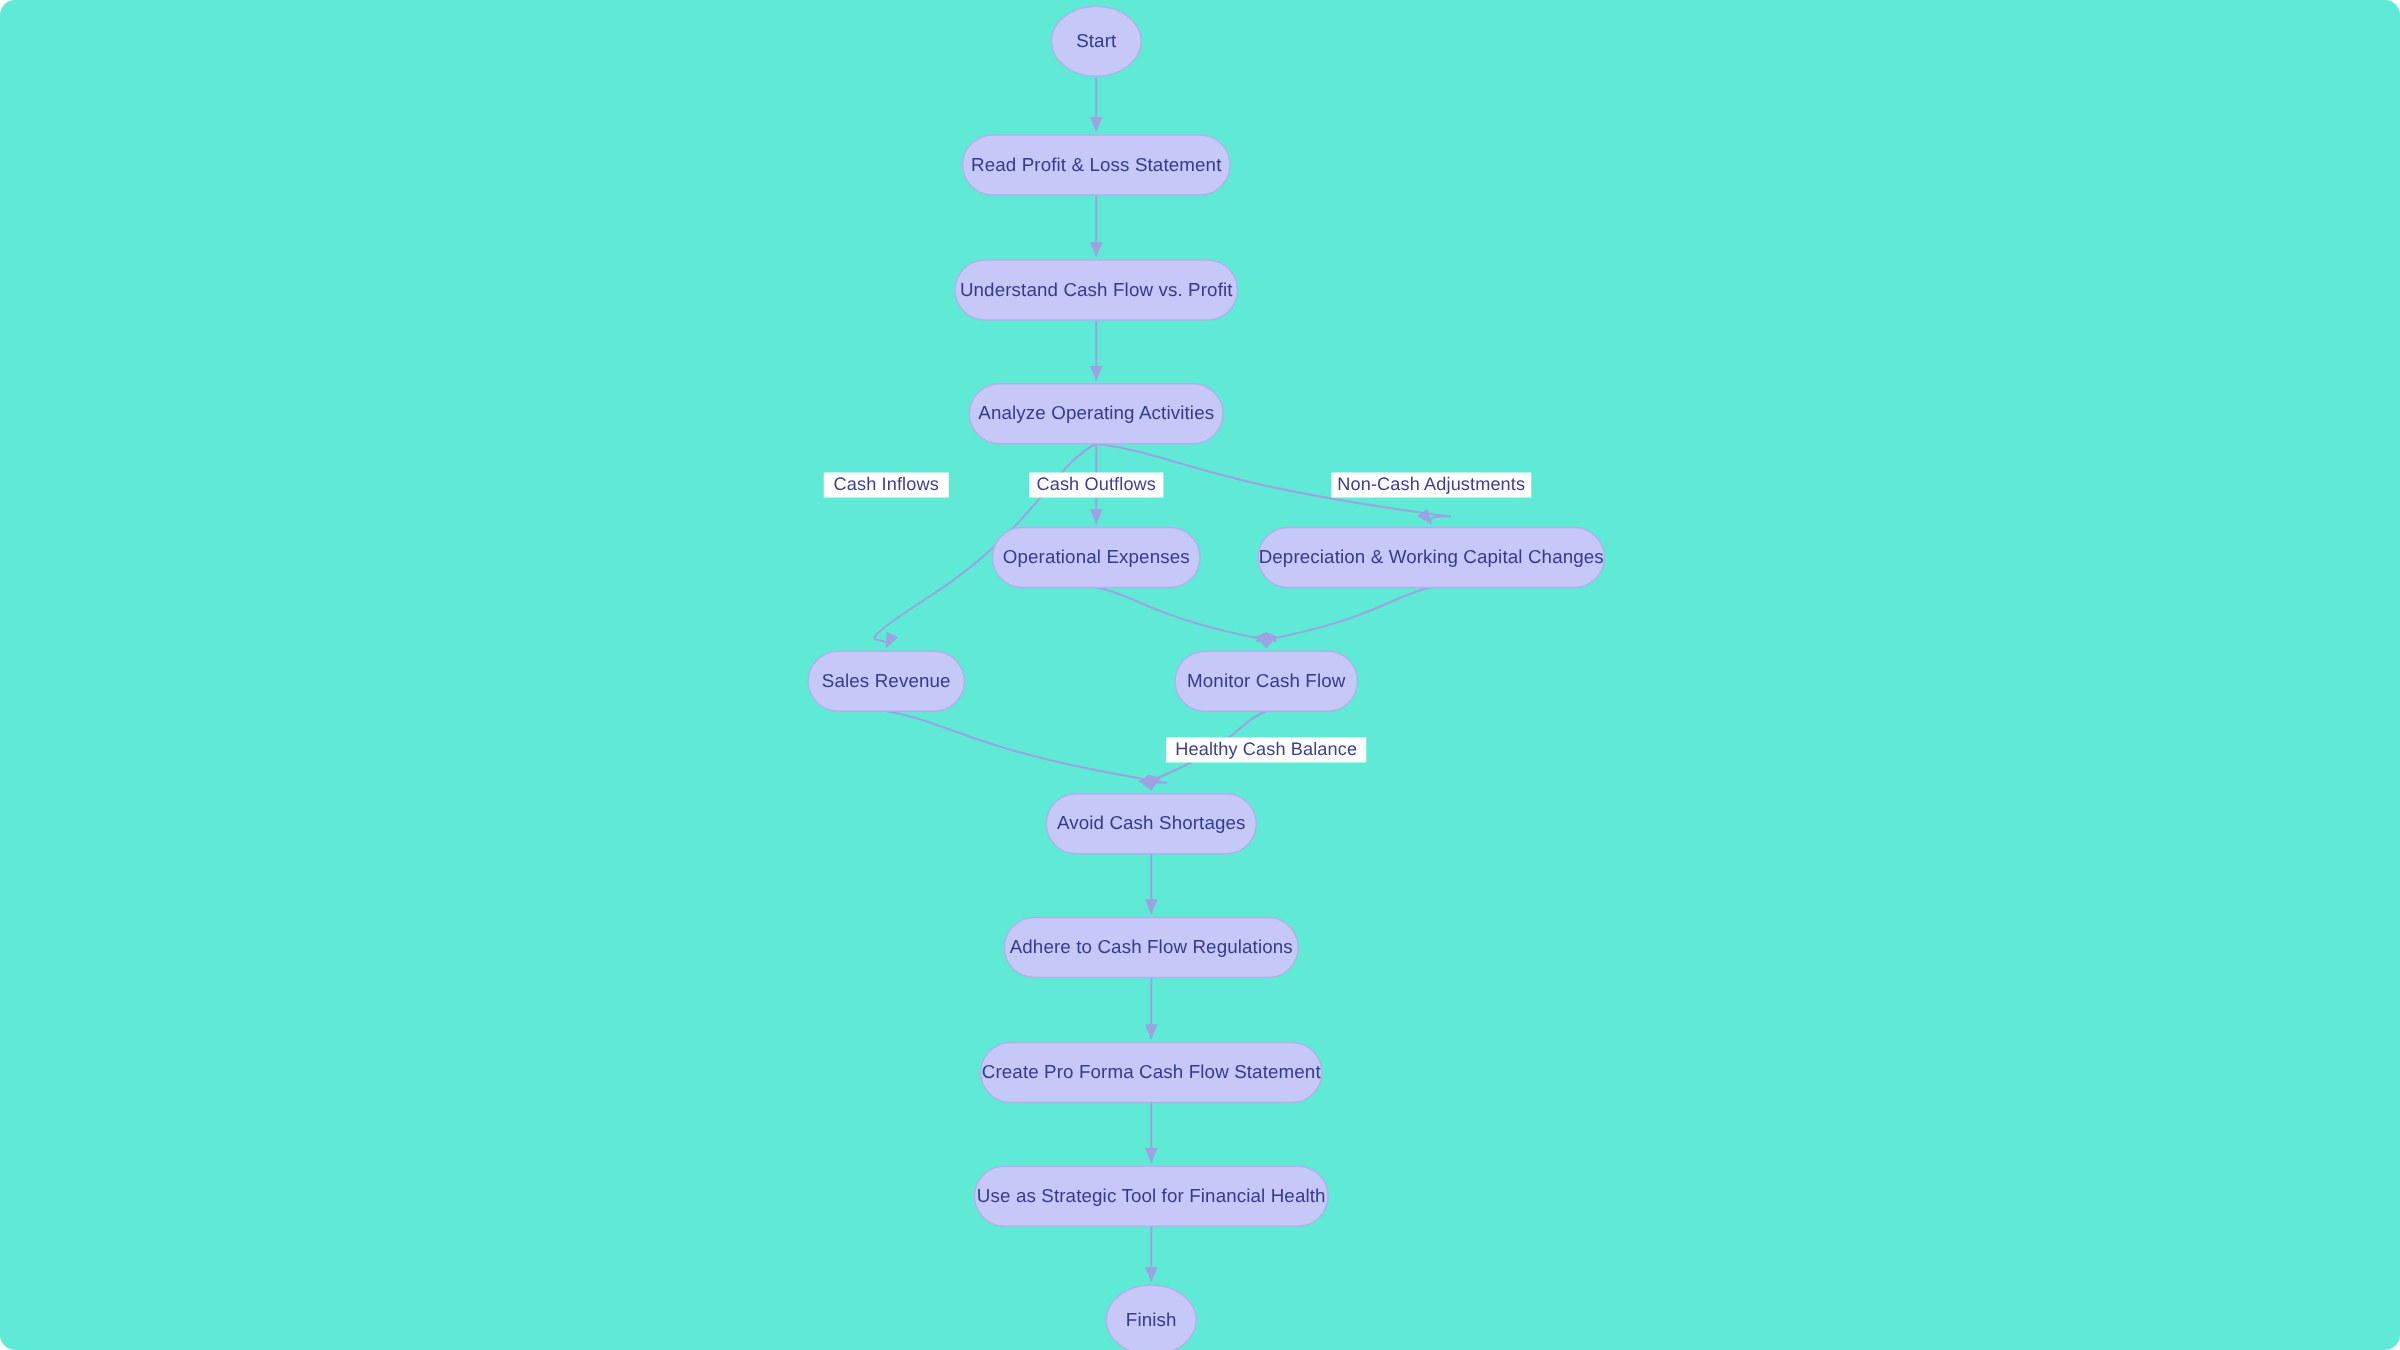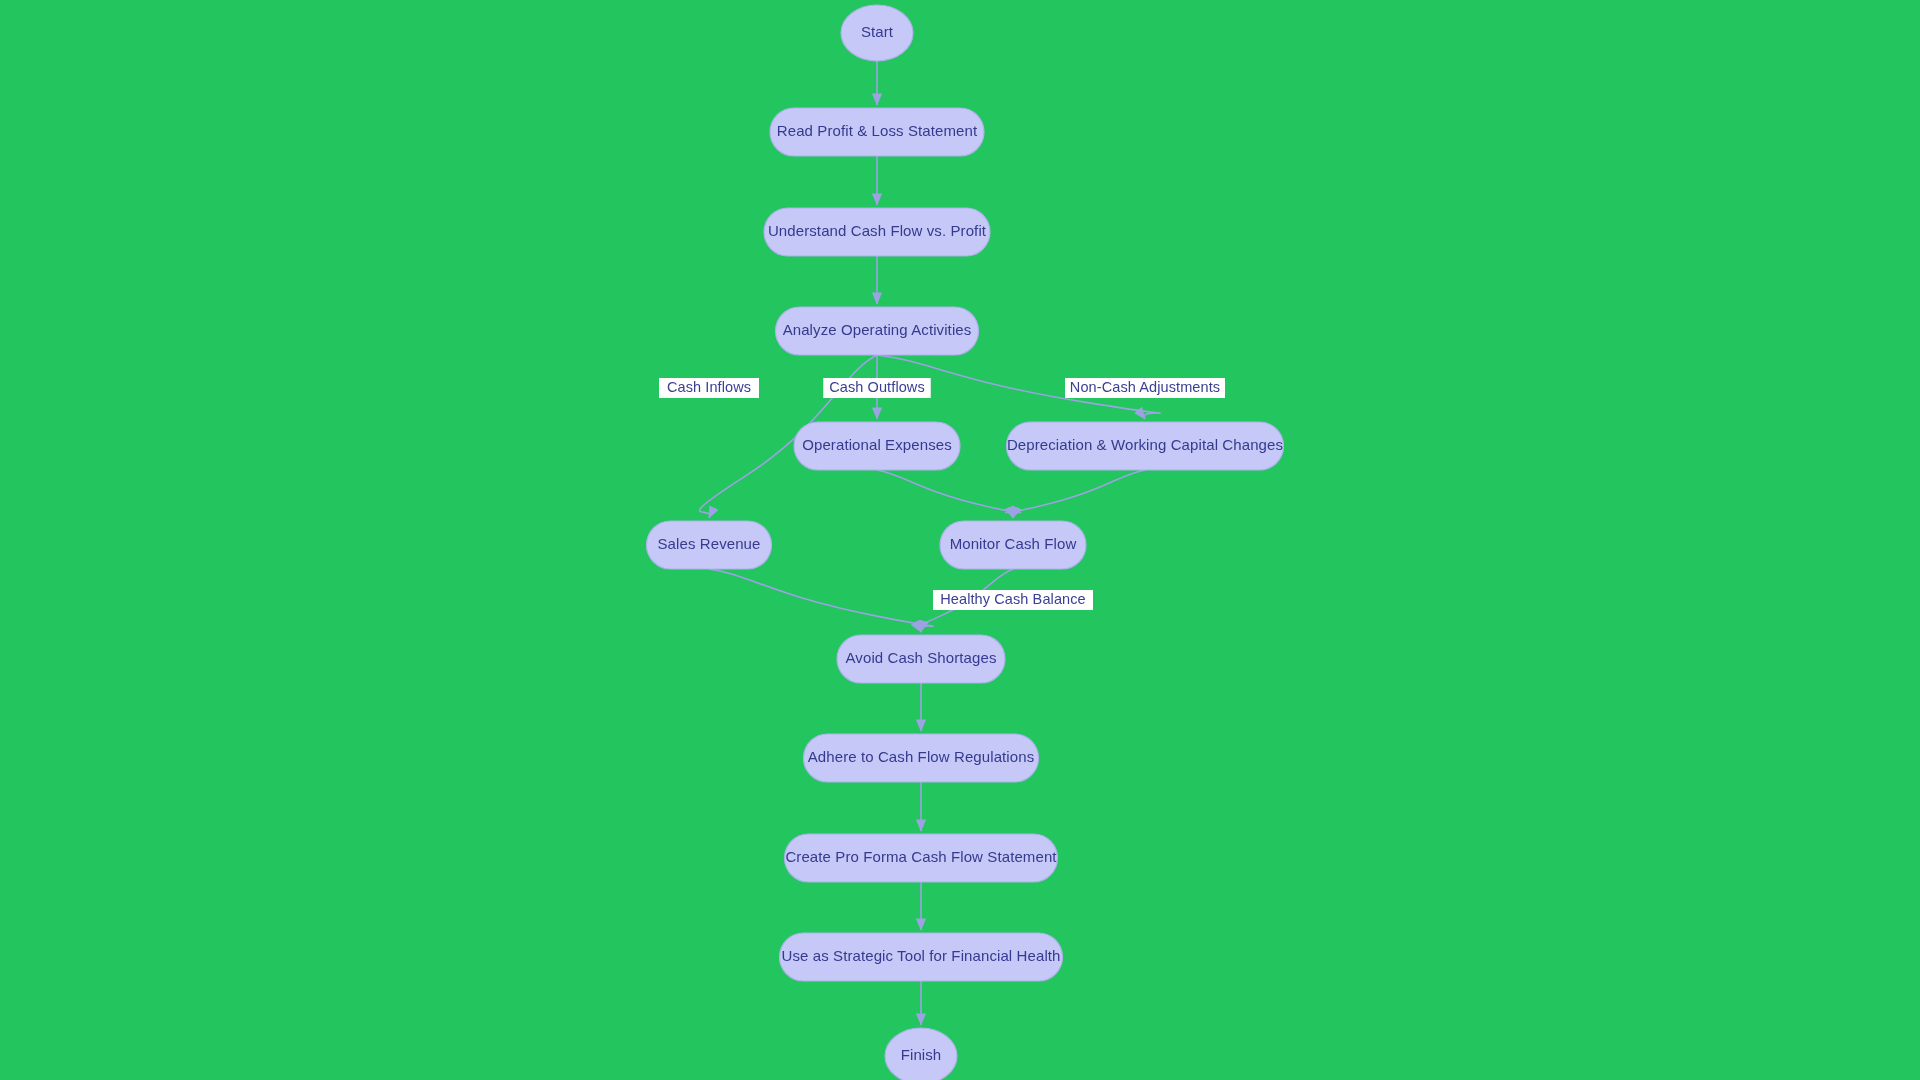--- a/index.html
+++ b/index.html
@@ -9,21 +9,22 @@
     background: #ffffff;
     width: 1920px;
     height: 1080px;
     overflow: hidden;
     font-family: "Liberation Sans", sans-serif;
   }
   #flow-root {
     position: relative;
     width: 1920px;
     height: 1080px;
-    background: #22c55e;
+    background: #5eead4;
+    border-radius: 12px;
   }
   svg#flow-svg {
     display: block;
     width: 1920px;
     height: 1080px;
   }
   .node-shape {
     fill: #c6c9f7;
     stroke: #aeb2ec;
     stroke-width: 1.2;

